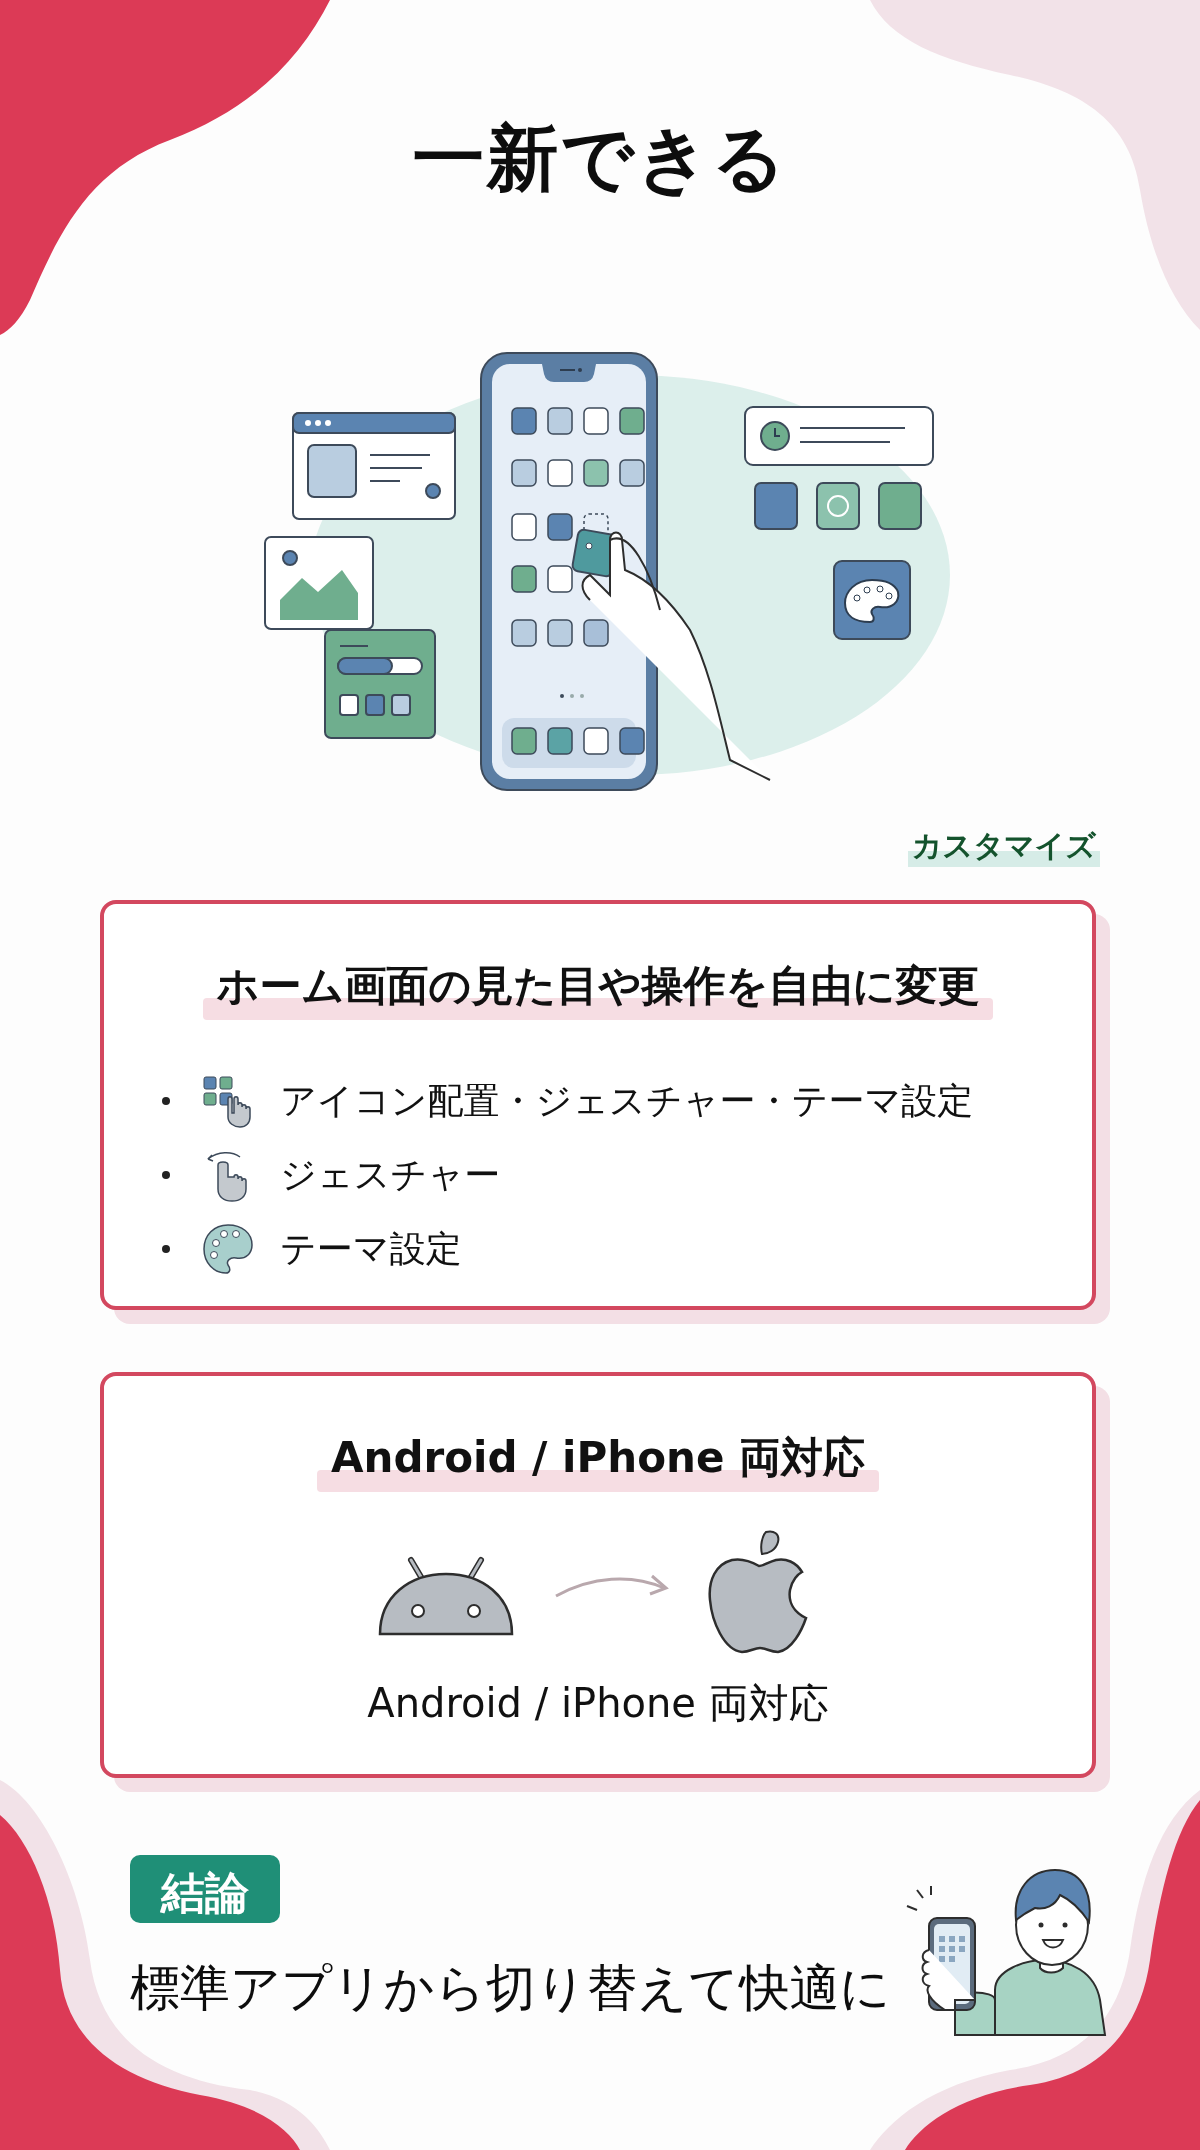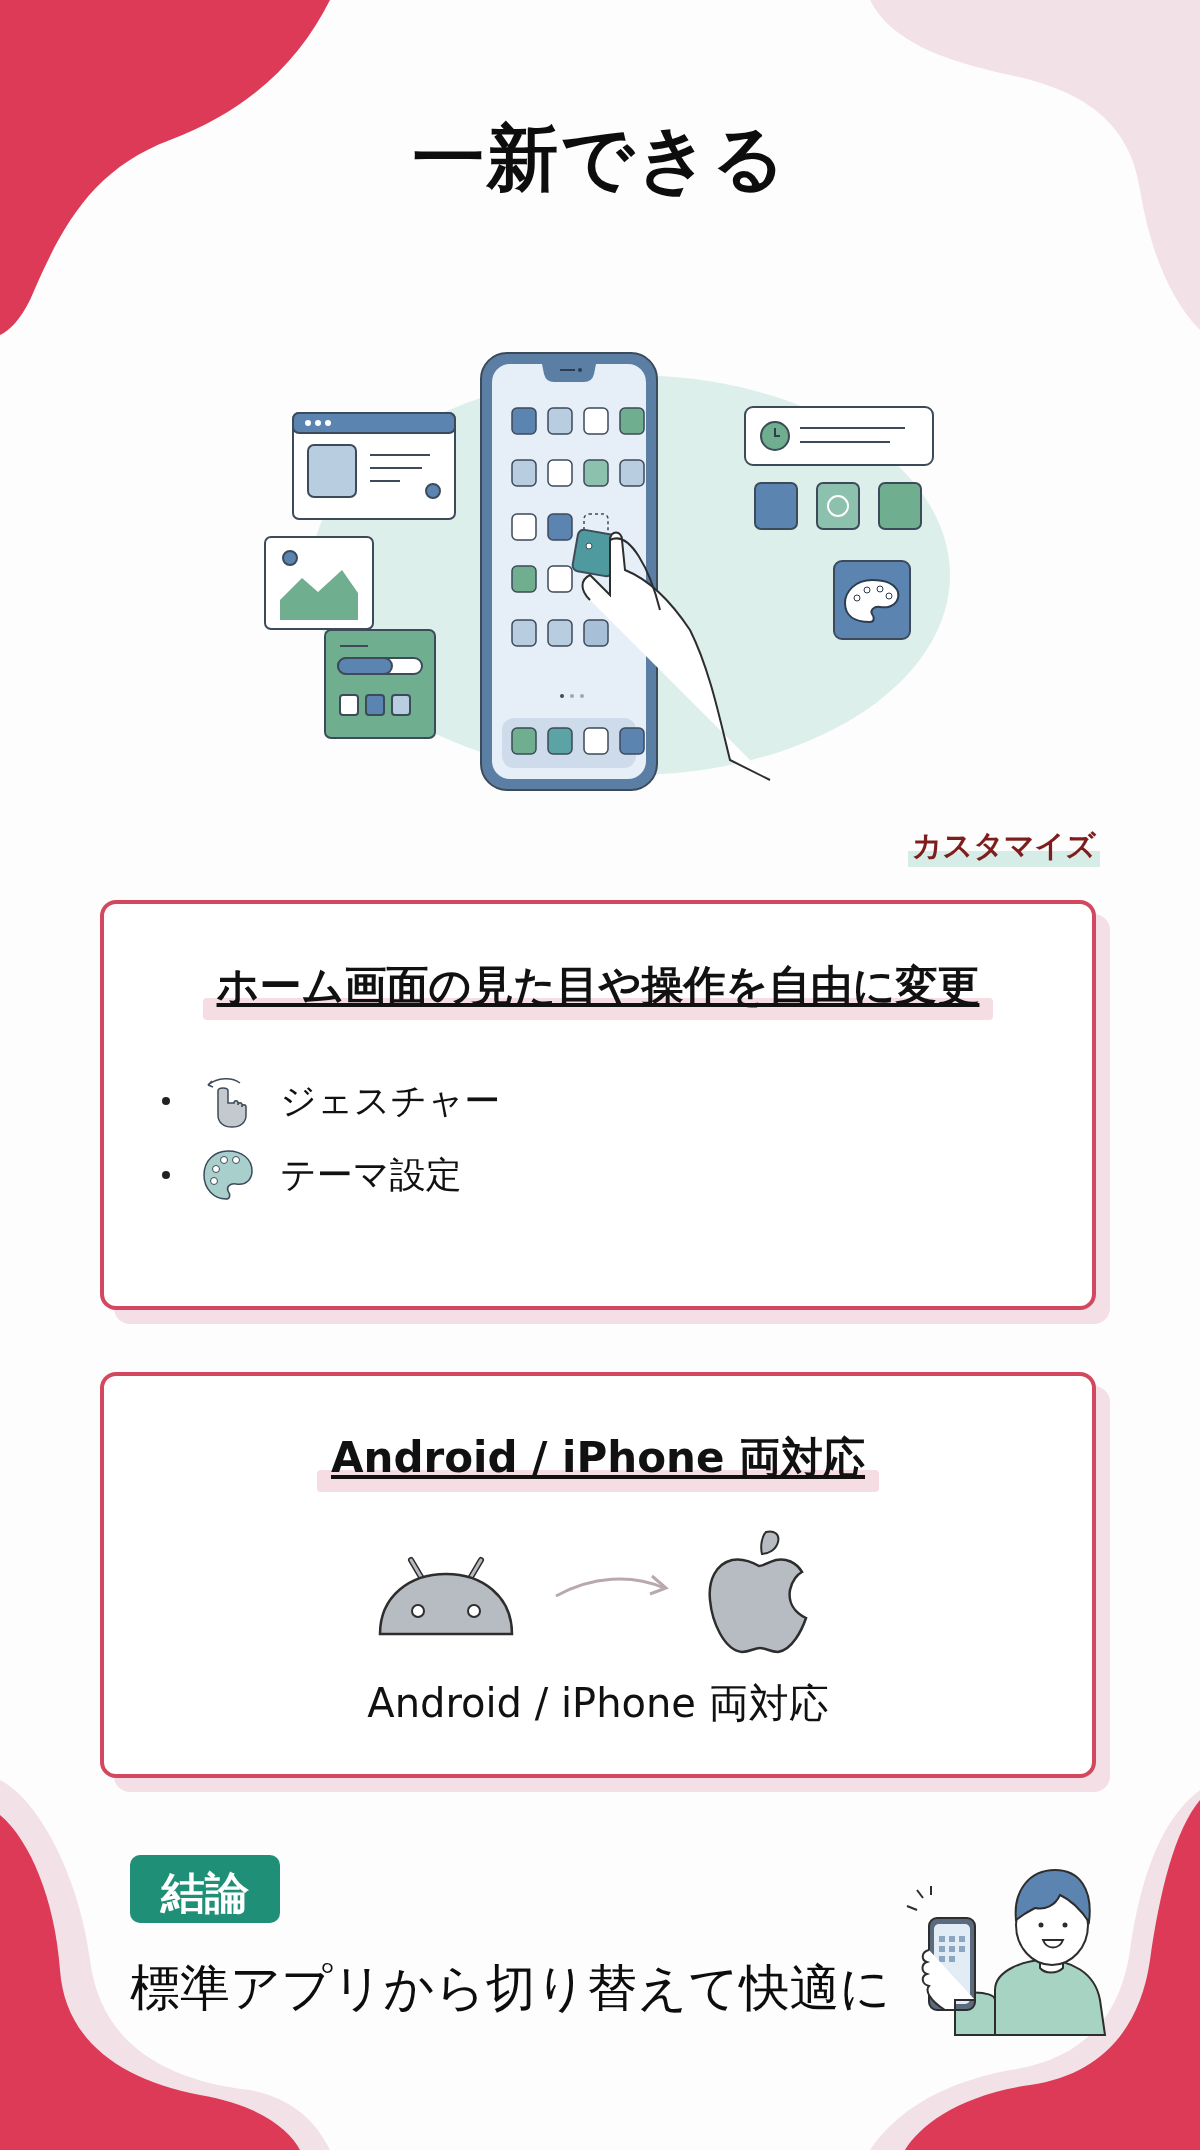--- a/index.html
+++ b/index.html
@@ -1,26 +1,26 @@
 <!DOCTYPE html>
 <html><head>
 <meta charset="utf-8">
 <style>
   html, body { margin:0; padding:0; }
   body { width:1200px; height:2150px; position:relative; overflow:hidden; background:#fdfdfd; font-family:"DejaVu Sans", sans-serif; color:#111; }
   .bg { position:absolute; left:0; top:0; width:1200px; height:2150px; z-index:0; }
   .title { position:absolute; top:108px; left:0; width:1200px; text-align:center; font-size:72px; font-weight:bold; line-height:100px; letter-spacing:2px; z-index:2; color:#0d0d0d; }
   .hero { position:absolute; left:250px; top:340px; width:700px; height:460px; z-index:2; }
-  .tag { position:absolute; right:100px; top:826px; font-size:30px; font-weight:bold; color:#7f1d1d; z-index:2; padding:0 4px; }
+  .tag { position:absolute; right:100px; top:826px; font-size:30px; font-weight:bold; color:#14532d; z-index:2; padding:0 4px; }
   .tag .hl { position:absolute; left:0; right:0; bottom:0px; height:16px; background:#d6ece7; z-index:-1; }
   .card { position:absolute; left:100px; width:996px; background:#fff; border:4px solid #d3485f; border-radius:16px; box-shadow:14px 14px 0 #f3dfe5; z-index:2; box-sizing:border-box; }
   .card1 { top:900px; height:410px; }
   .card2 { top:1372px; height:406px; }
   .card-title { position:absolute; left:0; right:0; text-align:center; font-weight:bold; font-size:42px; }
-  .card-title span { position:relative; display:inline-block; padding:0 14px;text-decoration:underline; }
+  .card-title span { position:relative; display:inline-block; padding:0 14px; }
   .card-title span::after { content:""; position:absolute; left:0; right:0; bottom:-6px; height:22px; background:#f6dde3; z-index:-1; border-radius:4px; }
   .card-title span b { position:relative; z-index:1; font-weight:bold; }
   .card1 .card-title { top:54px; }
   .card2 .card-title { top:54px; }
   .list { position:absolute; left:58px; top:160px; }
   .li { display:flex; align-items:center; height:74px; font-size:36px; }
   .li .dot { width:8px; height:8px; background:#222; border-radius:50%; margin-right:30px; }
   .li .ic { width:56px; height:56px; margin-right:24px; }
   .platforms { position:absolute; left:0; right:0; top:150px; height:130px; }
   .platforms svg { position:absolute; }
@@ -151,20 +151,31 @@
 </svg>
 
 <div class="tag">
   <span class="hl"></span>
   <span>カスタマイズ</span>
 </div>
 
 <div class="card card1">
   <div class="card-title"><span><b>ホーム画面の見た目や操作を自由に変更</b></span></div>
   <div class="list">
+    <div class="li">
+      <span class="dot"></span>
+      <svg class="ic" viewBox="0 0 56 56">
+        <rect x="4" y="4" width="12" height="12" rx="2" fill="#5b84b1" stroke="#3d4a5a"></rect>
+        <rect x="20" y="4" width="12" height="12" rx="2" fill="#6fae8e" stroke="#3d4a5a"></rect>
+        <rect x="4" y="20" width="12" height="12" rx="2" fill="#6fae8e" stroke="#3d4a5a"></rect>
+        <rect x="20" y="20" width="12" height="12" rx="2" fill="#5b84b1" stroke="#3d4a5a"></rect>
+        <path d="M28,26 L28,44 C28,50 34,54 40,54 C46,54 50,50 50,44 L50,36 C50,33 46,33 46,36 L46,34 C46,31 42,31 42,34 L42,32 C42,29 38,29 38,32 L38,26 C38,23 34,23 34,26 L34,40 L32,40 L32,26 C32,23 28,23 28,26 Z" fill="#c4c9ce" stroke="#3d4a5a" stroke-width="1.5"></path>
+      </svg>
+      <span>アイコン配置・ジェスチャー・テーマ設定</span>
+    </div>
     <div class="li">
       <span class="dot"></span>
       <svg class="ic" viewBox="0 0 56 56">
         <path d="M8,12 C18,4 32,4 40,10" fill="none" stroke="#3d4a5a" stroke-width="1.5"></path>
         <path d="M8,12 L12,8 M8,12 L13,14" fill="none" stroke="#3d4a5a" stroke-width="1.5"></path>
         <path d="M18,18 L18,42 C18,50 24,54 32,54 C40,54 46,50 46,42 L46,34 C46,31 42,31 42,34 L42,32 C42,29 38,29 38,32 L38,30 C38,27 34,27 34,30 L28,30 L28,18 C28,14 18,14 18,18 Z" fill="#c4c9ce" stroke="#3d4a5a" stroke-width="1.5"></path>
       </svg>
       <span>ジェスチャー</span>
     </div>
     <div class="li">

